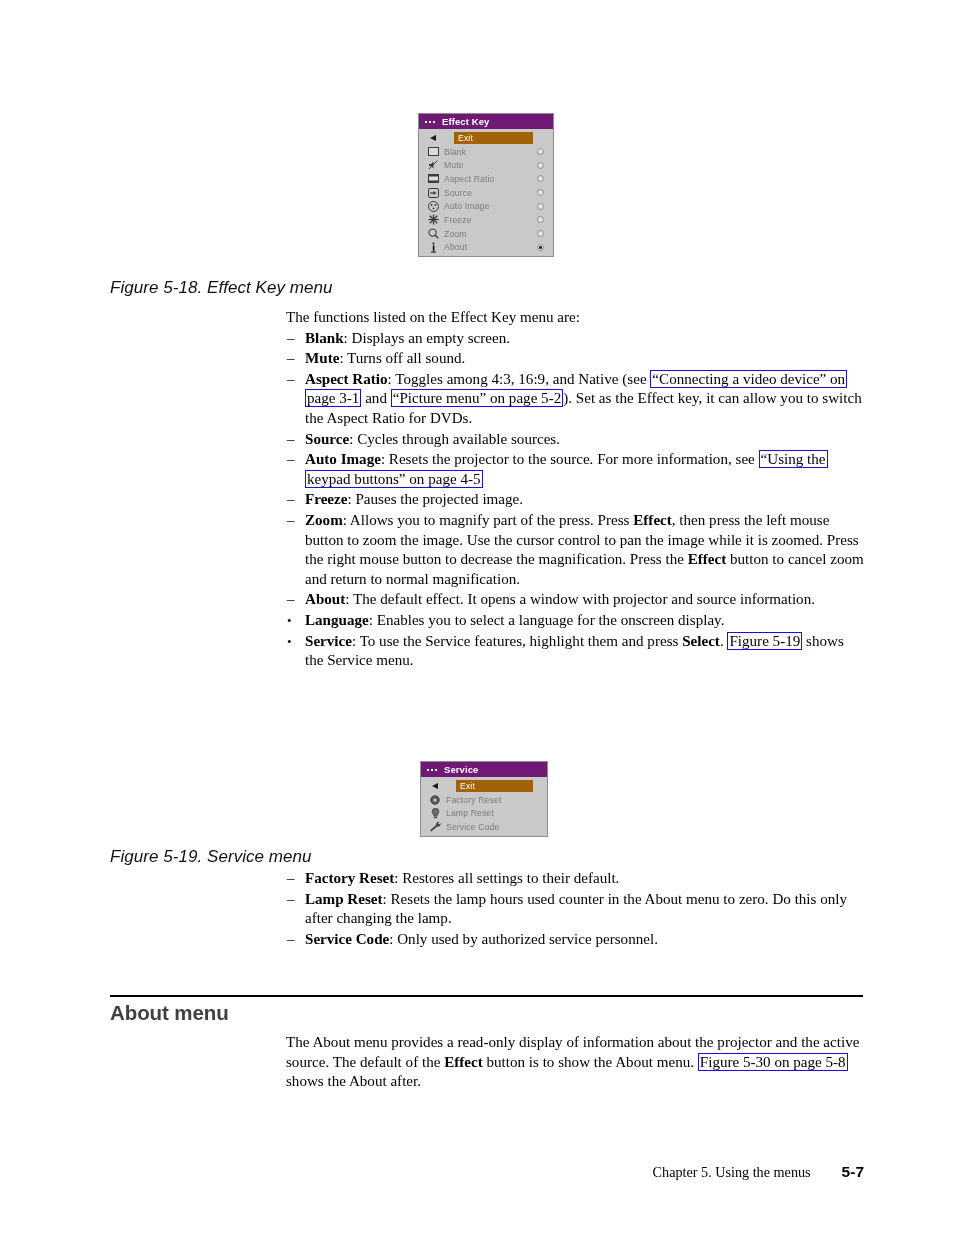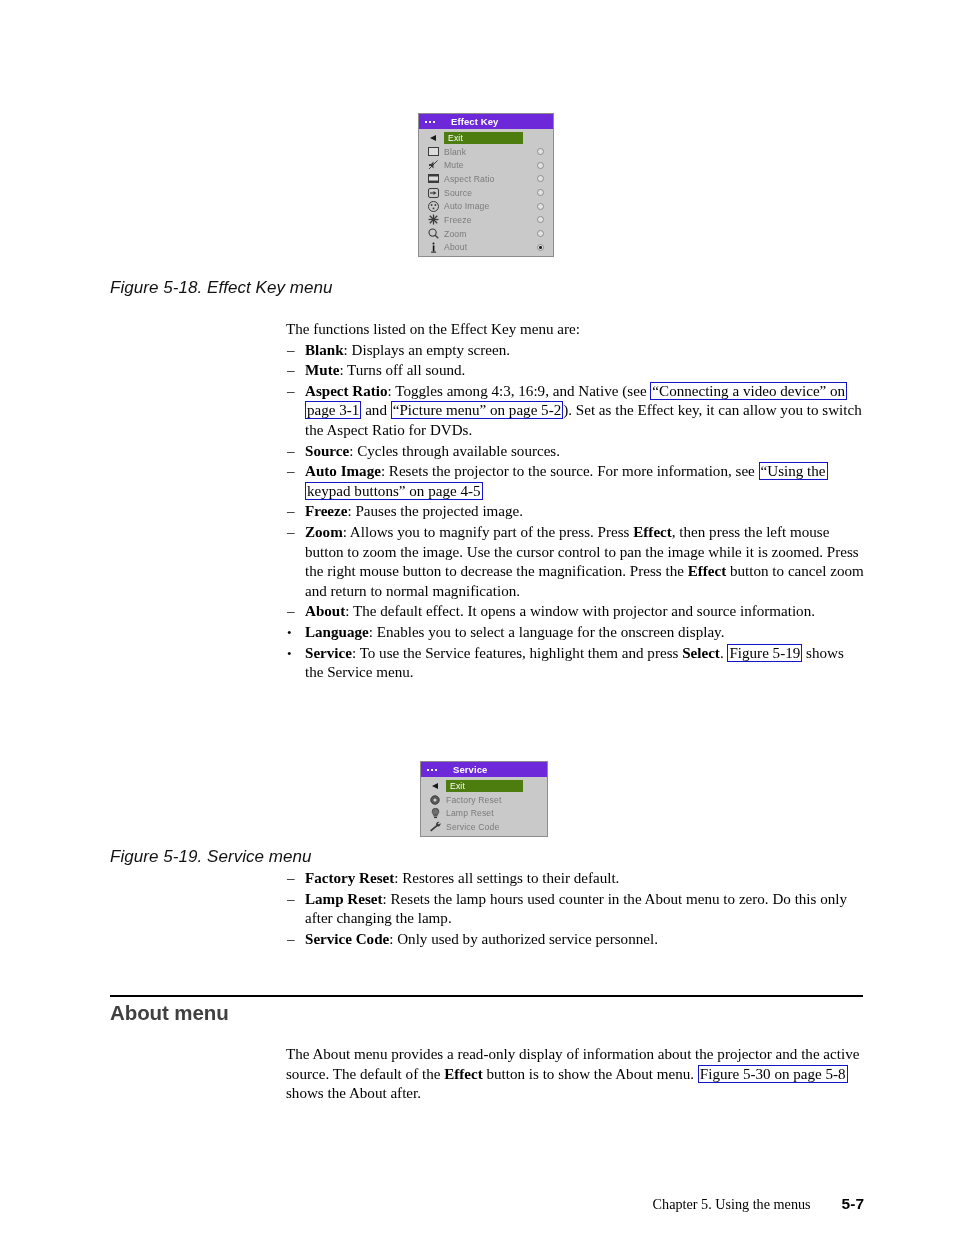--- a/index.html
+++ b/index.html
@@ -27,30 +27,30 @@
   
   .osd {
     position: absolute;
     background: #c9c9c9;
     border: 1px solid #8d8d8d;
     box-sizing: border-box;
     font-family: "Liberation Sans", sans-serif;
     user-select: none;
   }
   .osd-title {
-    background: #6d28d9;
+    background: #701a75;
     color: #ffffff;
     font-size: 9.5px;
     font-weight: bold;
     height: 15px;
     line-height: 15px;
     padding-left: 6px;
     display: flex;
     align-items: center;
-    gap: 16px;
+    gap: 7px;
     letter-spacing: 0.1px;
   }
   .osd-dots {
     display: inline-flex;
     gap: 2px;
     align-items: center;
     margin-top: 1px;
   }
   .osd-dots i {
     display: block;
@@ -79,26 +79,26 @@
     color: #3c3c3c;
   }
   .osd-label {
     font-size: 8.6px;
     color: #7b7b7b;
     letter-spacing: 0.15px;
     flex: 1;
     padding-left: 2px;
   }
   .osd-row.selected .osd-label {
-    background: #4d7c0f;
+    background: #a16207;
     color: #ffffff;
     display: inline-block;
     flex: none;
     padding: 0.5px 60px 1px 4px;
-    margin-left: 2px;
+    margin-left: 12px;
   }
   .osd-row.selected .osd-icon {
     color: #1a1a1a;
   }
   .osd-radio {
     width: 7px;
     height: 7px;
     border-radius: 50%;
     border: 1px solid #8e8e8e;
     background: #e2e2e2;
@@ -141,21 +141,21 @@
     width: 578px;
     font-size: 15.1px;
     line-height: 19.6px;
     text-align: left;
   }
   #block-effect { top: 308px; }
   #block-service { top: 869px; }
   #block-about-body { top: 1033px; }
 
   p.para {
-    margin: 12px 0 1px 0;
+    margin: 0 0 1px 0;
   }
   ul.bullets {
     list-style: none;
     margin: 0;
     padding: 0;
   }
   ul.bullets > li {
     position: relative;
     padding-left: 21px;
     margin: 0 0 1px 0;
@@ -210,21 +210,20 @@
     top: 1163px;
     display: flex;
     align-items: baseline;
     gap: 31px;
     font-size: 14.2px;
   }
   #footer .pagenum {
     font-family: "Liberation Sans", sans-serif;
     font-weight: bold;
     font-size: 15.5px;
-    margin-top: 32px;
   }
 </style>
 </head>
 <body>
 
 <div class="page">
 
   <div class="osd" id="osd-effect-key">
     <div class="osd-title">
       <span class="osd-dots">

